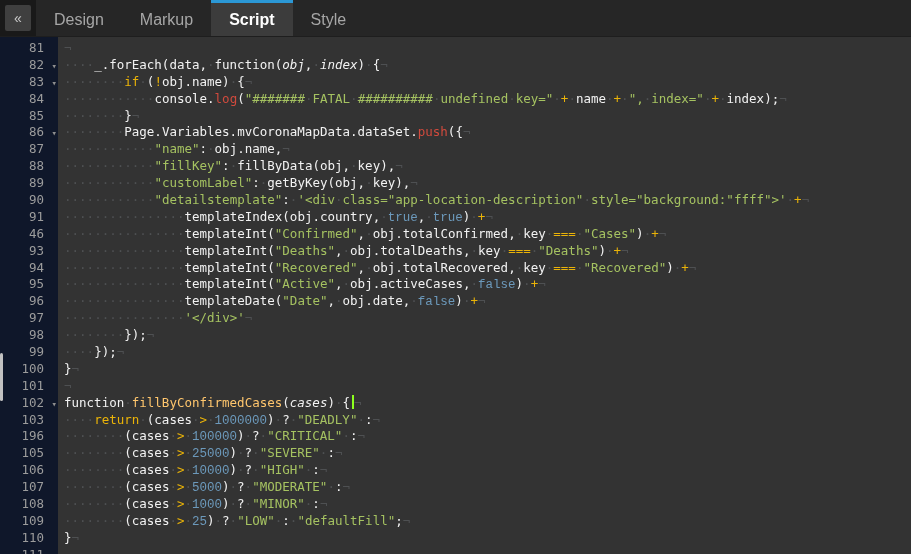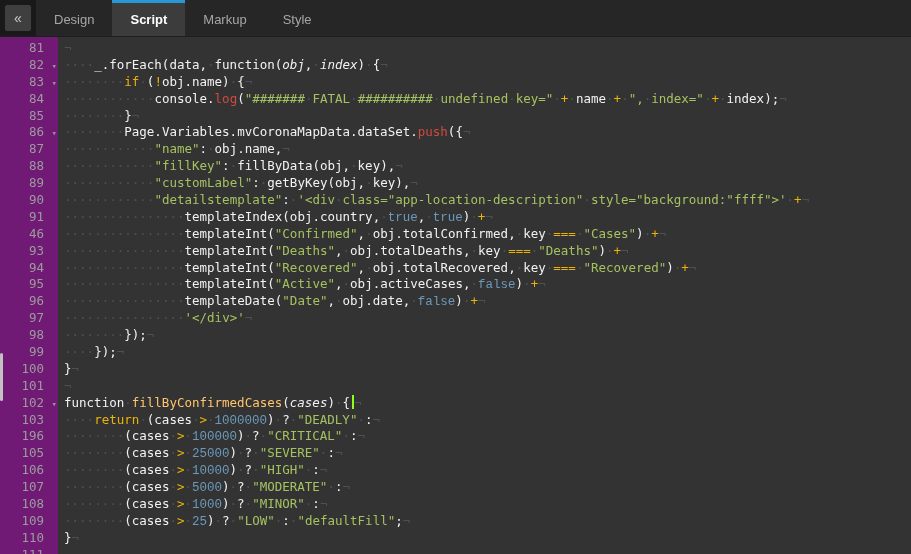--- a/index.html
+++ b/index.html
@@ -8,30 +8,30 @@
   .app { position:relative; width:911px; height:554px; }
 
   
   .tabbar { position:relative; display:flex; align-items:stretch; height:37px;
             background:#262626; border-bottom:1px solid #1e1e1e; }
   .collapse-strip { width:36px; background:#191919; display:flex;
                     align-items:center; justify-content:center; }
   .collapse-btn { width:26px; height:26px; background:#3f3f3f; border-radius:2px;
                   color:#c9c9c9; font-size:14px; line-height:26px; text-align:center;
                   cursor:pointer; }
-  .tab { display:flex; align-items:center; padding:8px 18px; font-size:13px;
+  .tab { display:flex; align-items:center; padding:8px 18px; font-size:16px;
          color:#a6a6a6; border-top:3px solid transparent; cursor:pointer; }
   .tab.active { background:#3c3c3c; color:#ffffff; font-weight:bold;
                 border-top:3px solid #2b98d6; }
 
   
   .editor { position:relative; display:flex; width:911px; height:517px;
             background:#333333; font-family:"DejaVu Sans Mono", monospace;
             font-size:12.5px; line-height:16.9px; cursor:text; }
-  .gutter { width:58px; background:#701a75; color:#9c9c9c; flex:none;
+  .gutter { width:58px; background:#0f172a; color:#9c9c9c; flex:none;
             padding-top:3px; user-select:none; }
   .gline { position:relative; height:16.9px; text-align:right; padding-right:14px; }
   .fold { position:absolute; right:1px; top:1px; font-size:9px; color:#8f8f8f;
           cursor:pointer; }
   .codecol { flex:1; padding-top:3px; overflow:hidden; }
   .cline { height:16.9px; white-space:pre; padding-left:6px; color:#f2f2f2; }
 
   .tk-p { color:#f2f2f2; }
   .tk-k { color:#eab308; }
   .tk-f { color:#d14a3d; }
@@ -53,25 +53,25 @@
 
   <div class="tabbar">
     <div class="collapse-strip">
       <div class="collapse-btn">
         <span>«</span>
       </div>
     </div>
     <div class="tab">
       <span>Design</span>
     </div>
+    <div class="tab">
+      <span>Markup</span>
+    </div>
     <div class="tab active">
       <span>Script</span>
-    </div>
-    <div class="tab">
-      <span>Markup</span>
     </div>
     <div class="tab">
       <span>Style</span>
     </div>
   </div>
 
   <div class="editor">
     <div class="gutter" id="gutter">
         <div class="gline">81</div>
         <div class="gline">82<span class="fold">▾</span></div>

